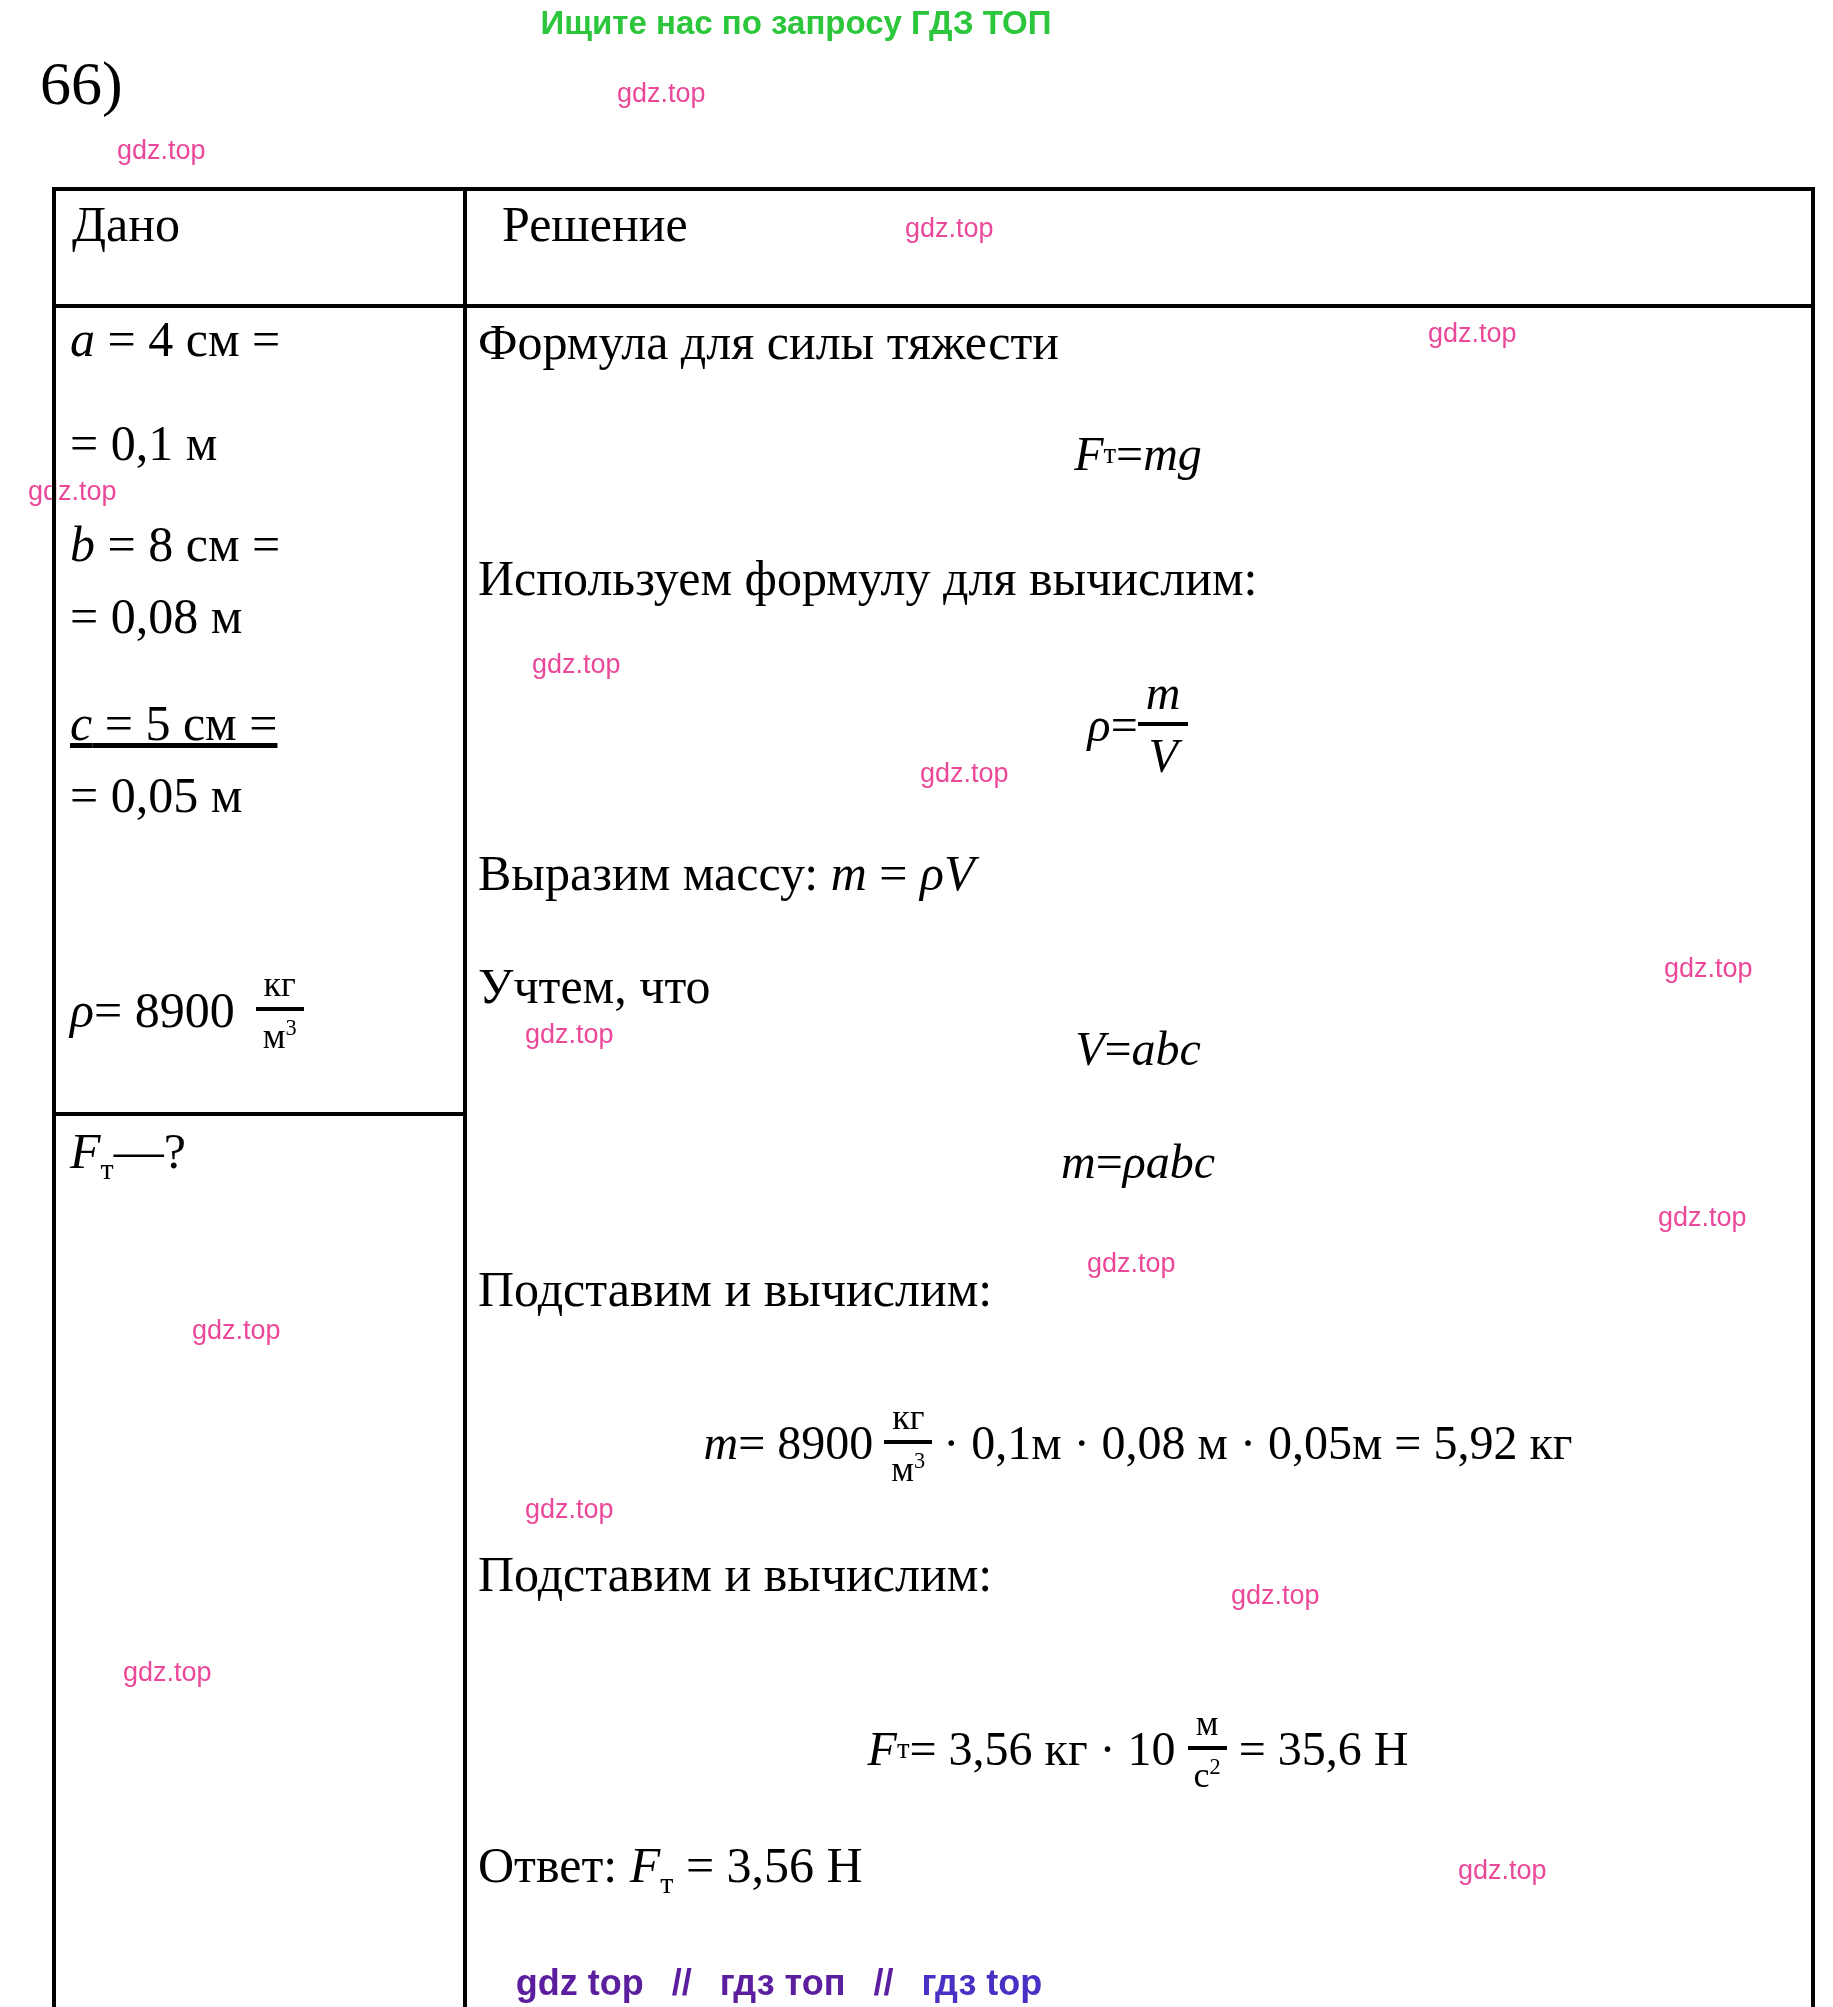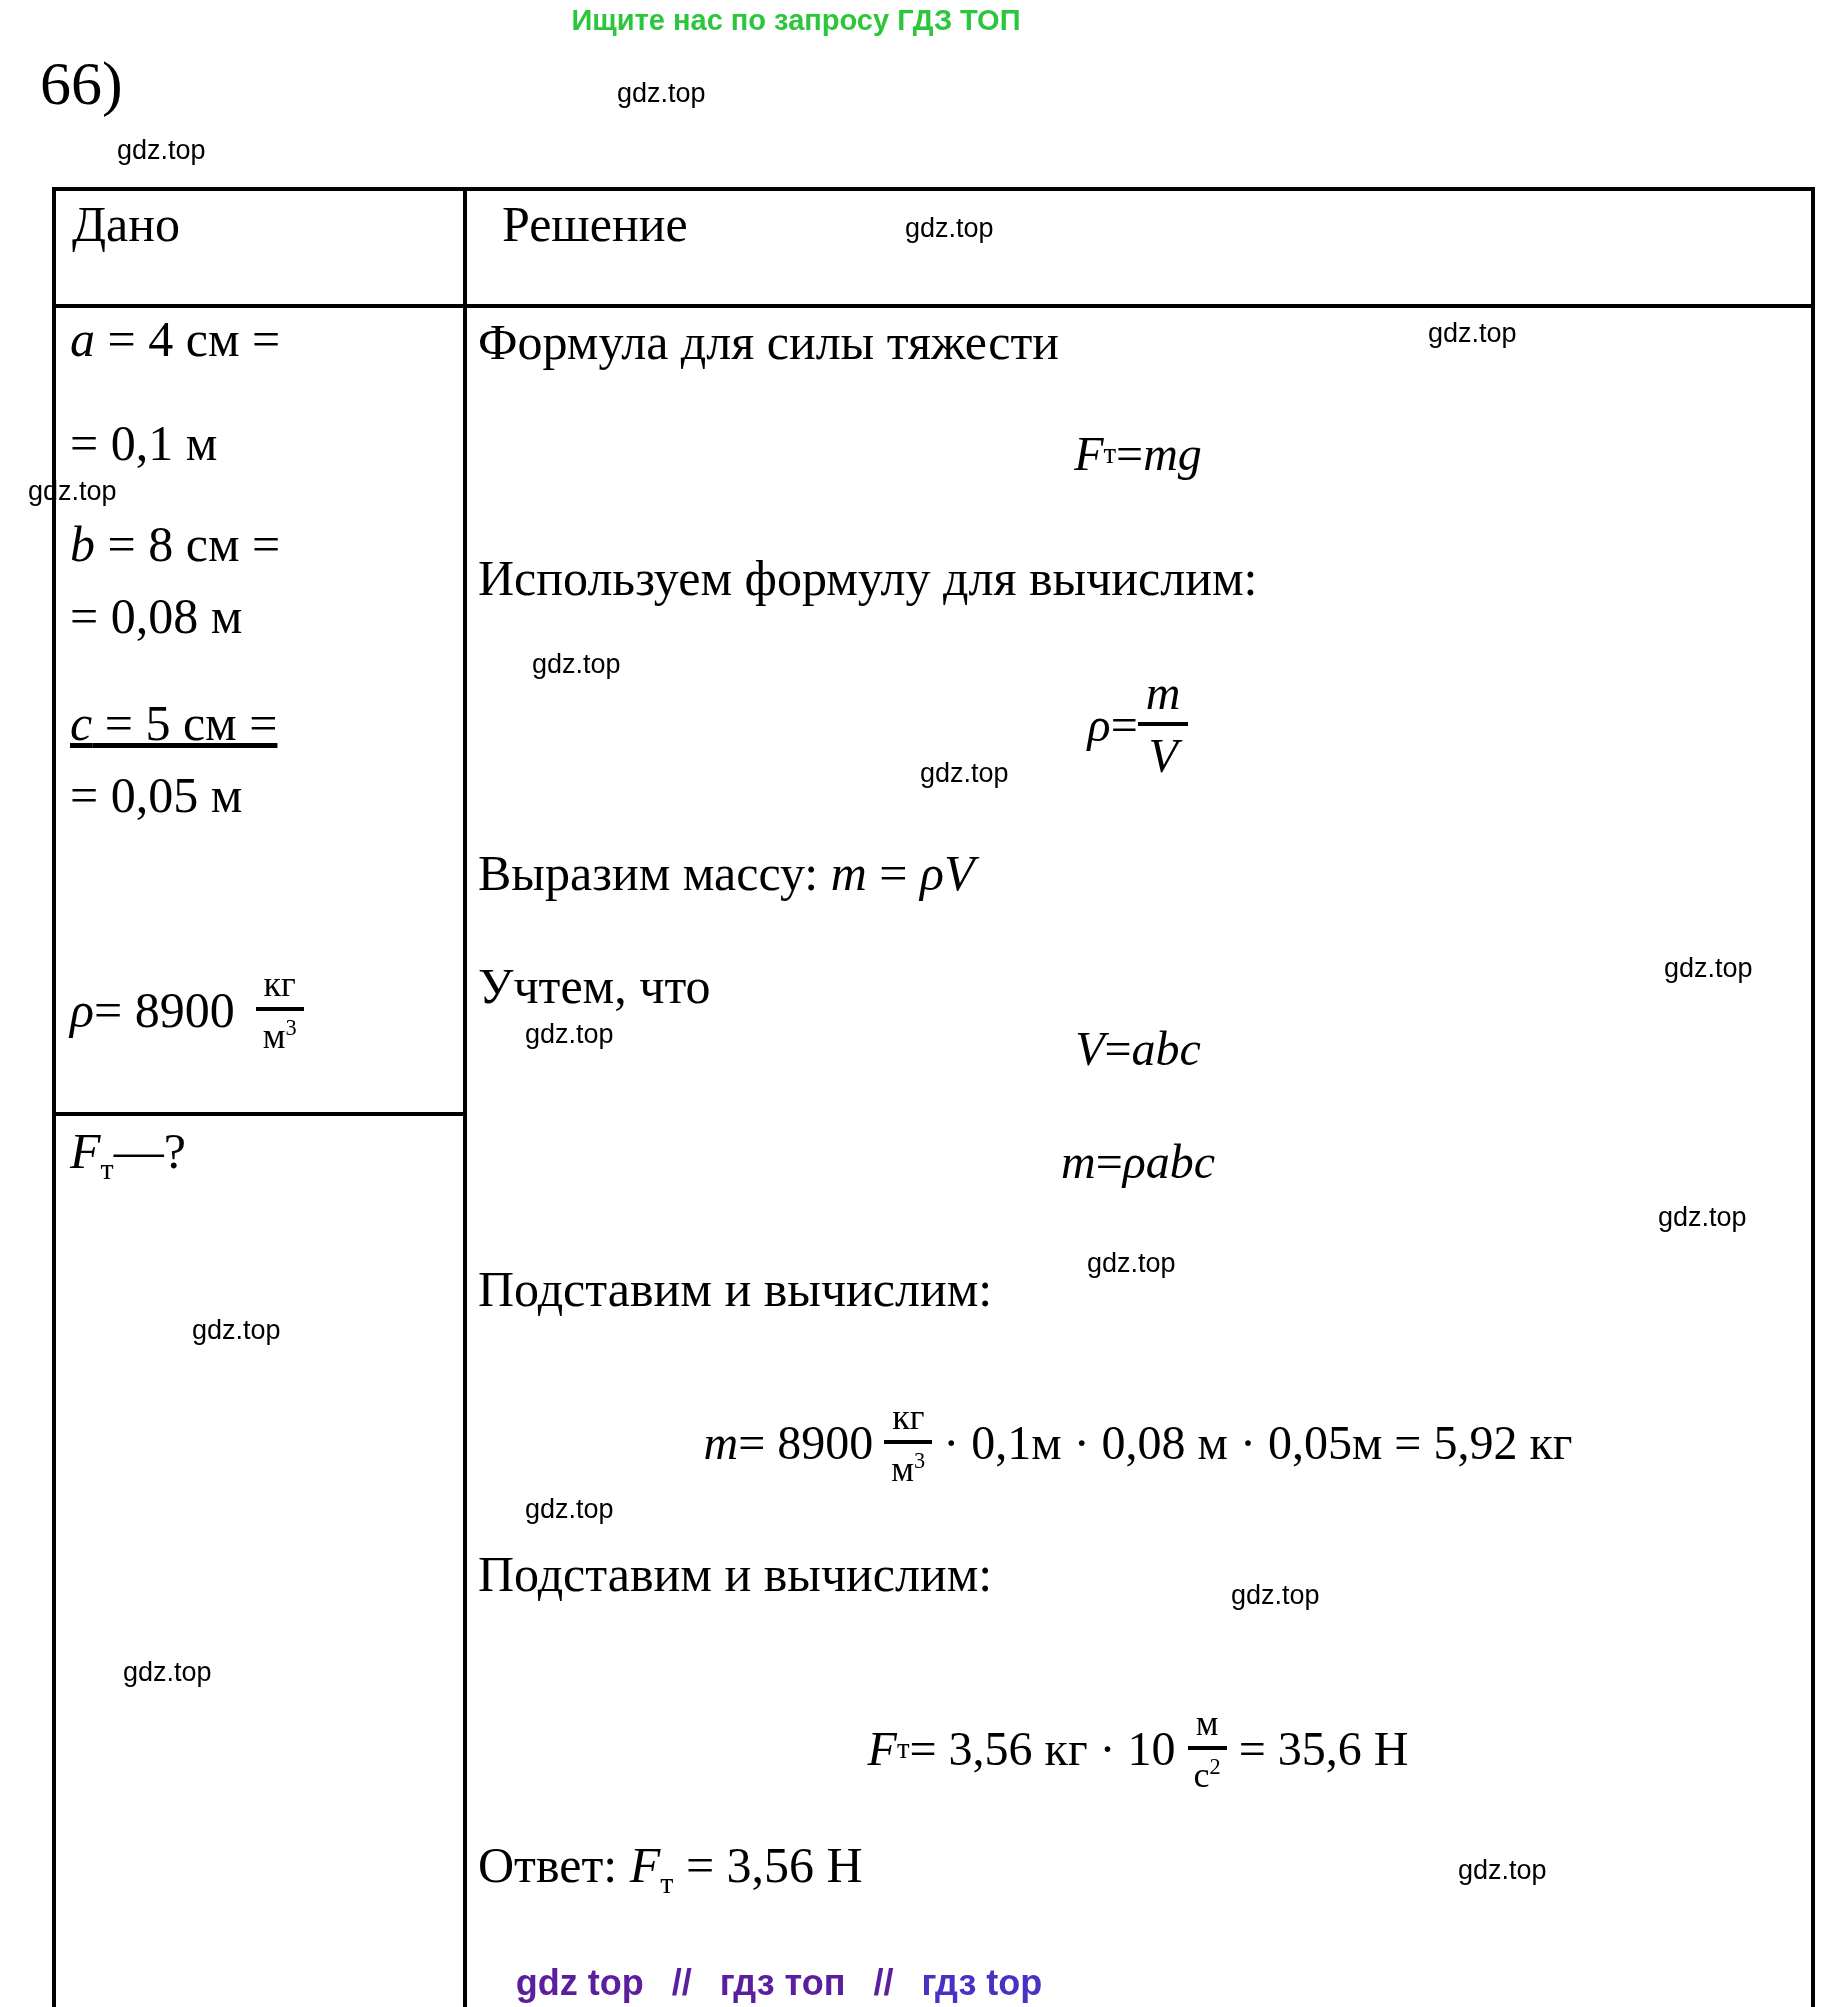--- a/index.html
+++ b/index.html
@@ -1,22 +1,22 @@
 <!DOCTYPE html>
 <html><head>
 <meta charset="utf-8">
 <style>
   html,body{margin:0;padding:0;background:#fff;}
   .page{position:relative;width:1834px;height:2008px;background:#ffffff;overflow:hidden;
         font-family:"Liberation Serif", serif;color:#000;}
   .abs{position:absolute;white-space:nowrap;}
   .promo{width:1592px;text-align:center;top:4px;left:0;
-         font-family:"Liberation Sans", sans-serif;font-size:29px;font-weight:bold;color:#2bc63b;}
+         font-family:"Liberation Sans", sans-serif;font-size:33px;font-weight:bold;color:#2bc63b;}
   .probnum{left:40px;top:48px;font-size:62px;}
-  .wm{font-family:"Liberation Sans", sans-serif;font-size:27px;color:#000000;}
+  .wm{font-family:"Liberation Sans", sans-serif;font-size:27px;color:#ec4899;}
   .tline{position:absolute;background:#000;}
   .cellhead{font-size:50px;}
   .gtext{font-size:50px;}
   .stext{font-size:50px;}
   .fml{font-size:48px;}
   .it{font-style:italic;}
   .ctr{left:463px;width:1350px;display:flex;justify-content:center;align-items:center;}
   .row{display:flex;align-items:center;}
   sub{font-size:0.6em;font-style:normal;}
   sup{font-size:0.62em;font-style:normal;}

